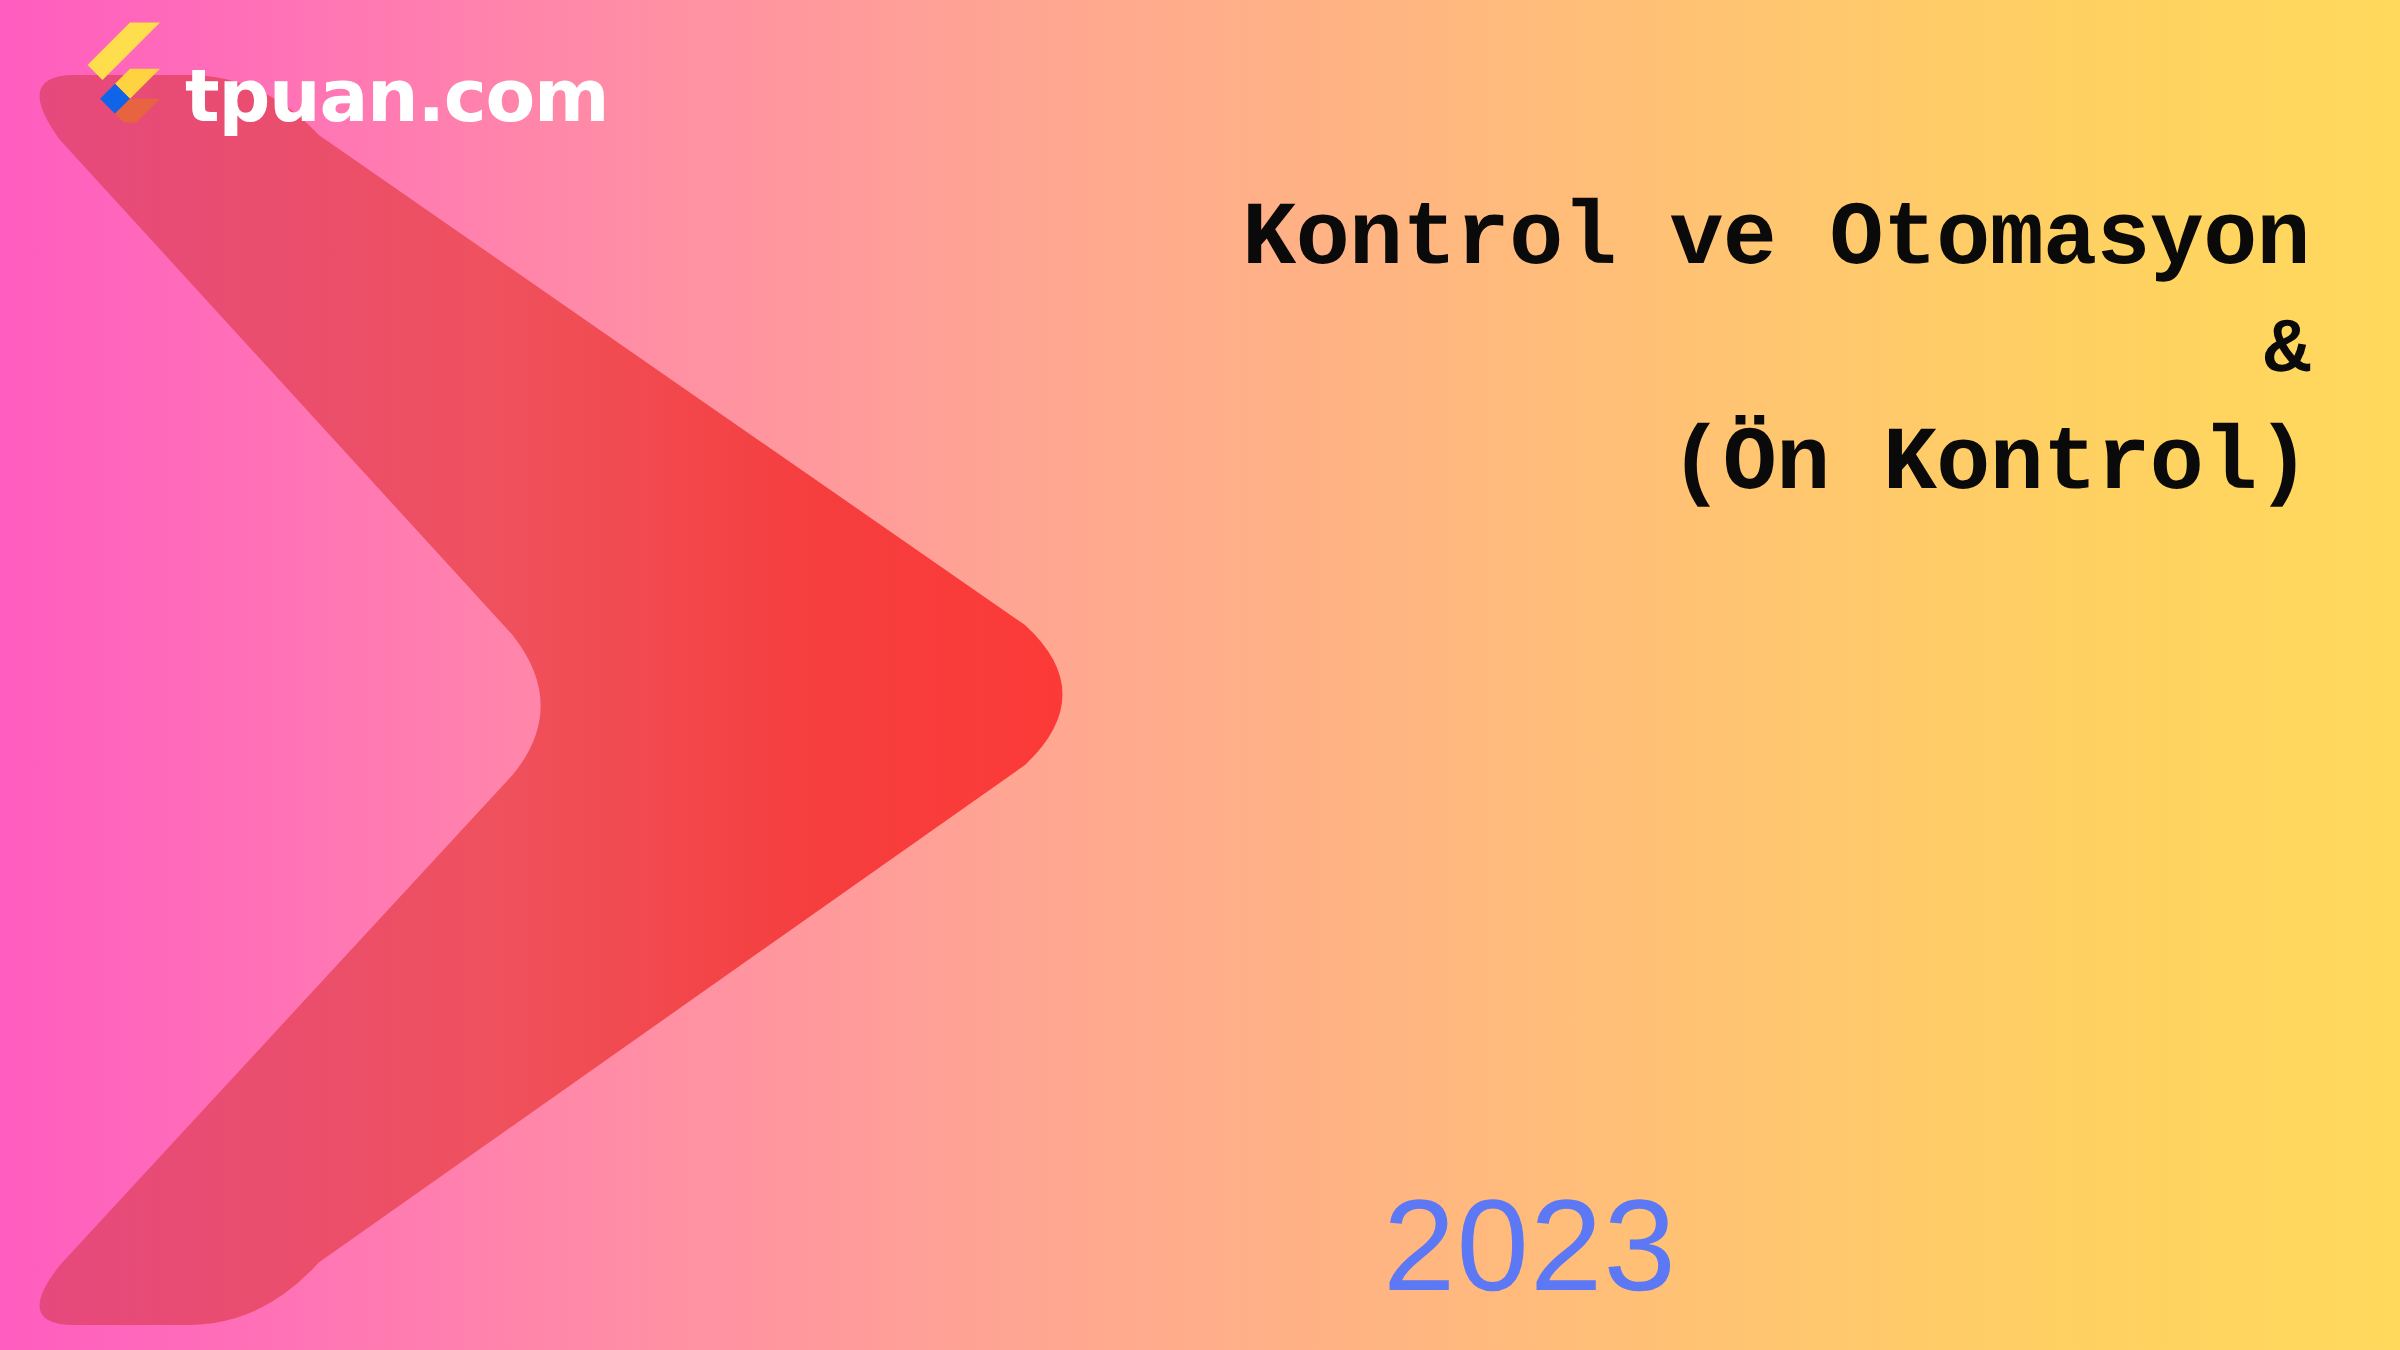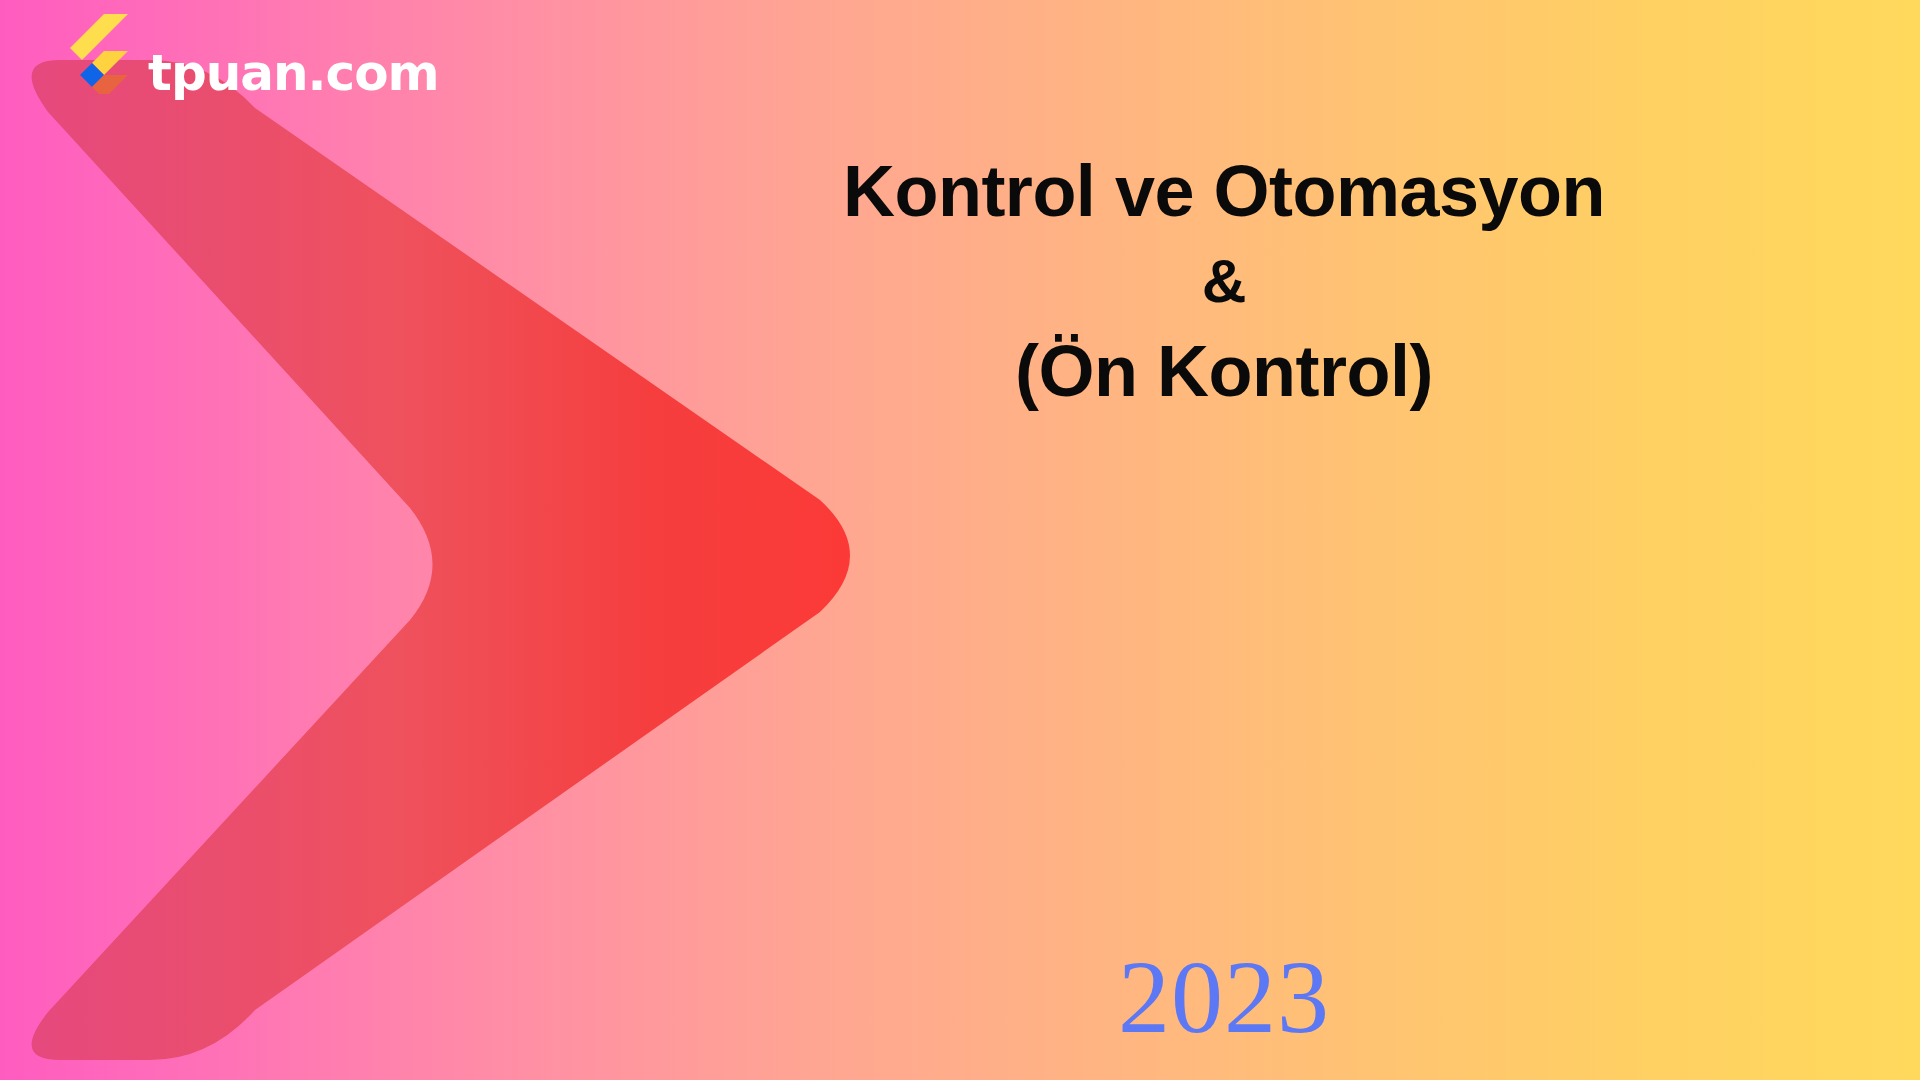--- a/index.html
+++ b/index.html
@@ -30,62 +30,62 @@
     position:absolute;
     left:58px; top:8px;
     display:flex;
     align-items:center;
     gap:18px;
     z-index:5;
   }
   #logo-mark{ width:72px; height:82px; display:block; }
   #logo-text{
     color:#ffffff;
-    font-size:50px;
+    font-size:58px;
     font-weight:700;
     letter-spacing:-1px;
     line-height:1;
     font-family:"DejaVu Sans", sans-serif;
     white-space:nowrap;
     margin-top:40px;
   }
 
   
   #headline{
     position:absolute;
     left:600px;
     top:140px;
     width:1248px;
     z-index:4;
     text-align:center;
     color:#0a0a0a;
   }
   .hl{
     display:block;
-    font-family:Liberation Sans, sans-serif;
+    font-family:Liberation Mono, monospace;
     font-weight:bold;
     font-size:72px;
     line-height:1.42;
     letter-spacing:-0.5px;
     white-space:nowrap;
-    text-align:center;
+    text-align:right;
   }
   .hl.amp{ font-size:62px; line-height:1.25; }
 
   
   #year{
     position:absolute;
     left:600px;
     top:940px;
     width:1248px;
     text-align:center;
     z-index:4;
   }
   #year-text{
-    font-family:Liberation Serif, serif;
+    font-family:Liberation Sans, sans-serif;
     font-size:104px;
     font-weight:400;
     color:#5c78f5;
     letter-spacing:1px;
     line-height:1.1;
   }
 </style>
 </head>
 <body>
 

